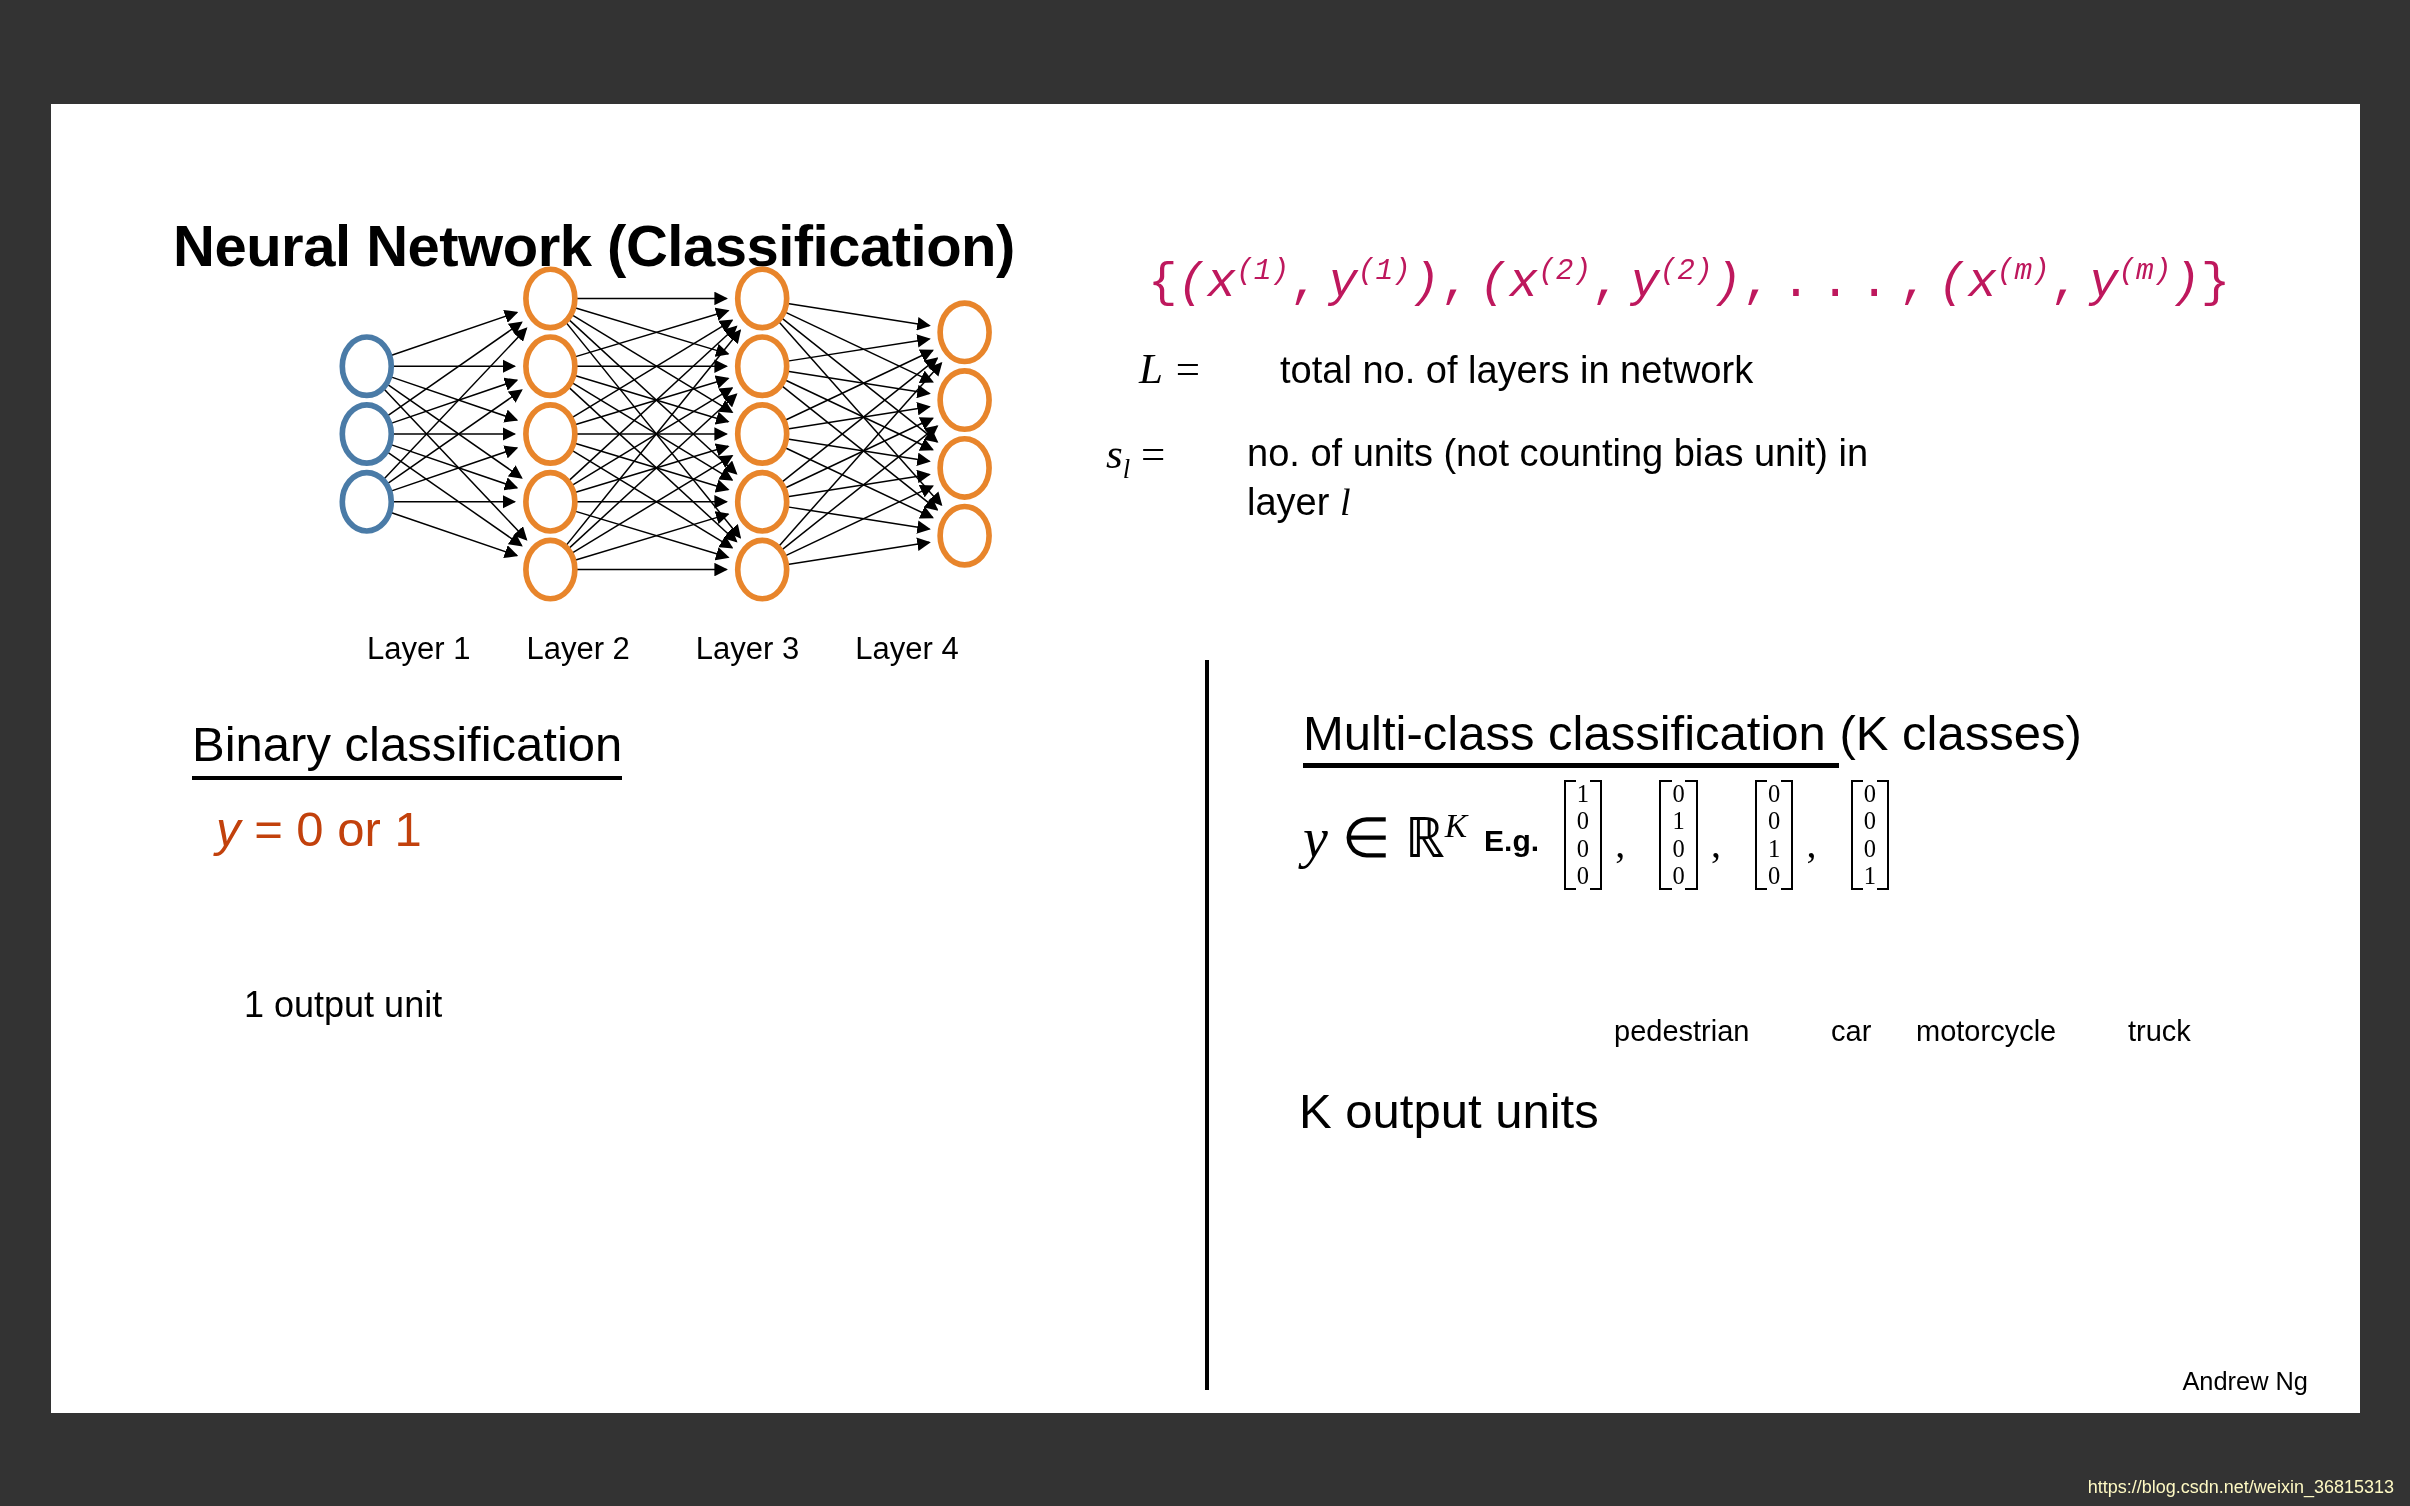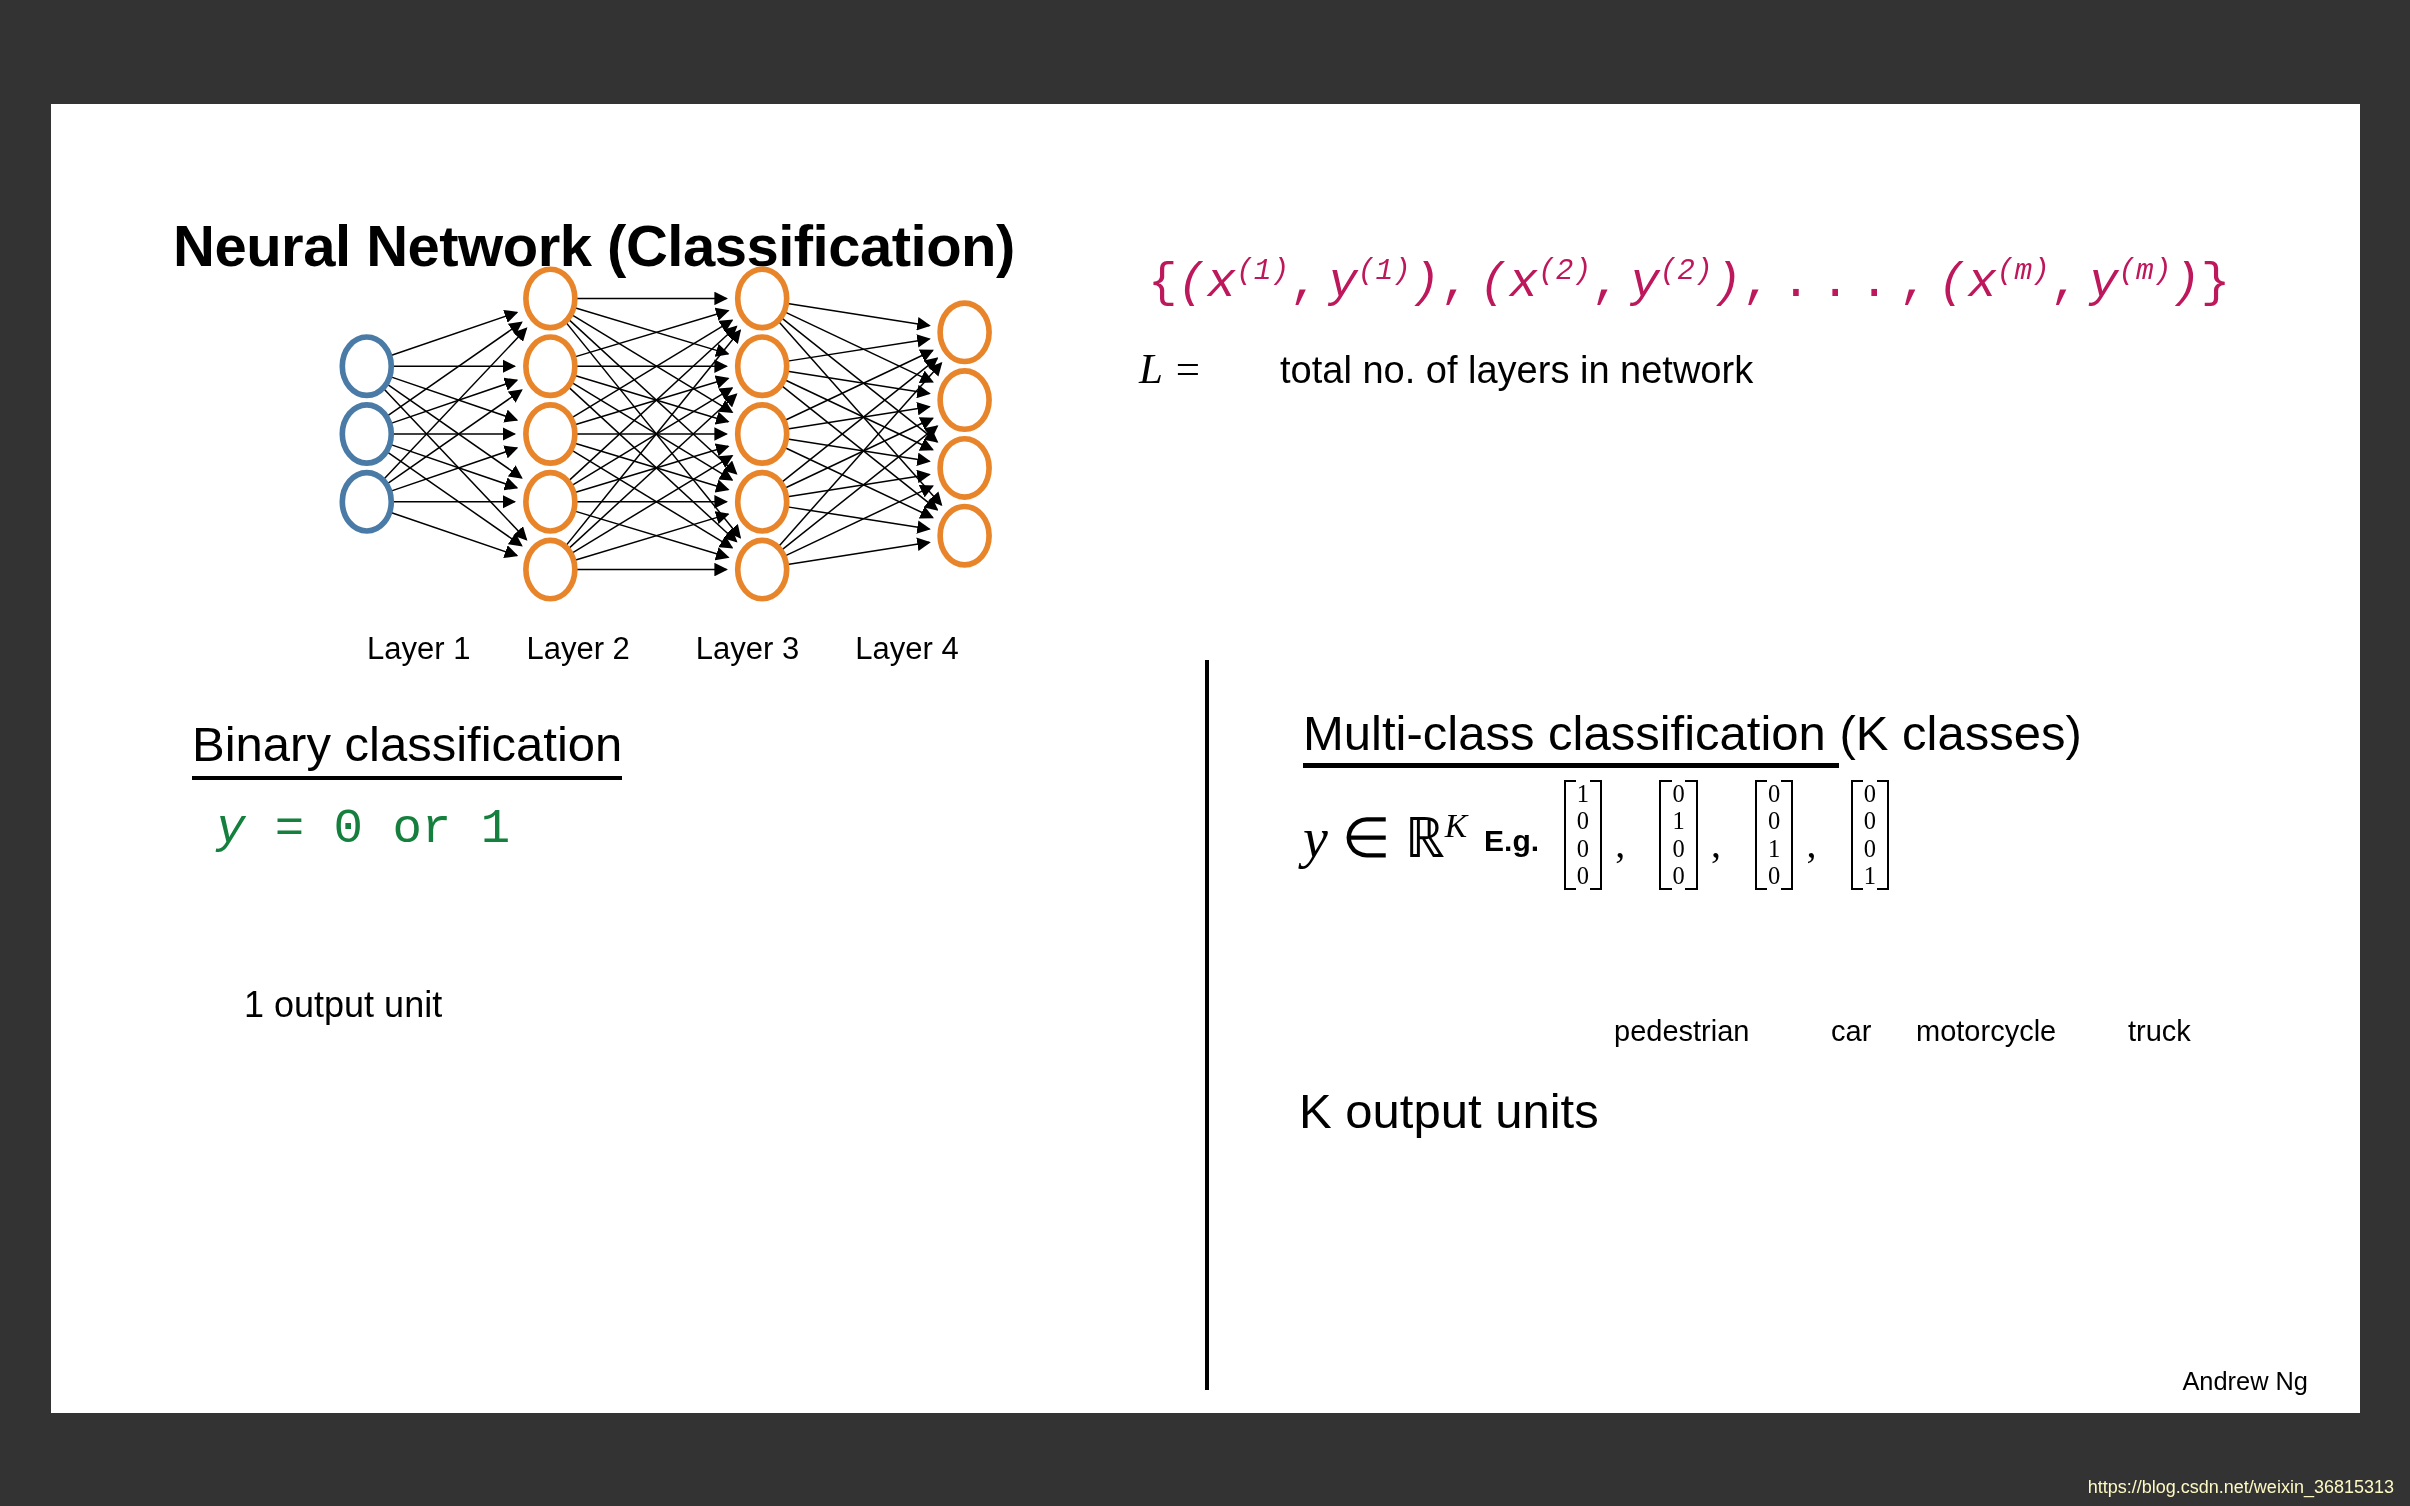--- a/index.html
+++ b/index.html
@@ -108,23 +108,23 @@
     left:141px;top:612px;
     font-size:49px;
     color:#000;
     border-bottom:4.7px solid #000;
     padding-bottom:3.8px;
     display:inline-block;
   }
   .bin-eq{
     position:absolute;
     left:165px;top:697px;
-    font-family:Liberation Mono, monospace;
+    font-family:Liberation Sans, sans-serif;
     font-size:49px;
-    color:#15803d;
+    color:#c2410c;
   }
   .bin-eq .op{font-style:normal;}
   .one-out{
     position:absolute;
     left:193px;top:880px;
     font-size:36px;
     color:#000;
   }
 
   
@@ -322,20 +322,29 @@
 
   <div class="trainset math">
     <span class="mathup">{</span>(<span>x</span><sup class="sm">(1)</sup><span class="mathup">, </span><span>y</span><sup class="sm">(1)</sup>)<span class="mathup">, </span>(<span>x</span><sup class="sm">(2)</sup><span class="mathup">, </span><span>y</span><sup class="sm">(2)</sup>)<span class="mathup">, . . . , </span>(<span>x</span><sup class="sm">(m)</sup><span class="mathup">, </span><span>y</span><sup class="sm">(m)</sup>)<span class="mathup">}</span>
   </div>
 
   <div class="defL">
     <span class="defsym">L =</span>
     <span class="deftext">total no. of layers in network</span>
   </div>
 
+  <div class="defS">
+    <span class="defsym">
+      <span>s</span><sub class="sm">l</sub>&nbsp;<span class="mathup">=</span>
+    </span>
+    <span class="deftext">
+      <span>no. of units (not counting bias unit) in</span><br>
+      <span>layer </span><span class="ital">l</span>
+    </span>
+  </div>
 
   <div class="divider"></div>
 
   <div class="bin-head">Binary classification</div>
   <div class="bin-eq">
     <i>y</i>
     <span class="op">= 0 or 1</span>
   </div>
   <div class="one-out">1 output unit</div>
 

